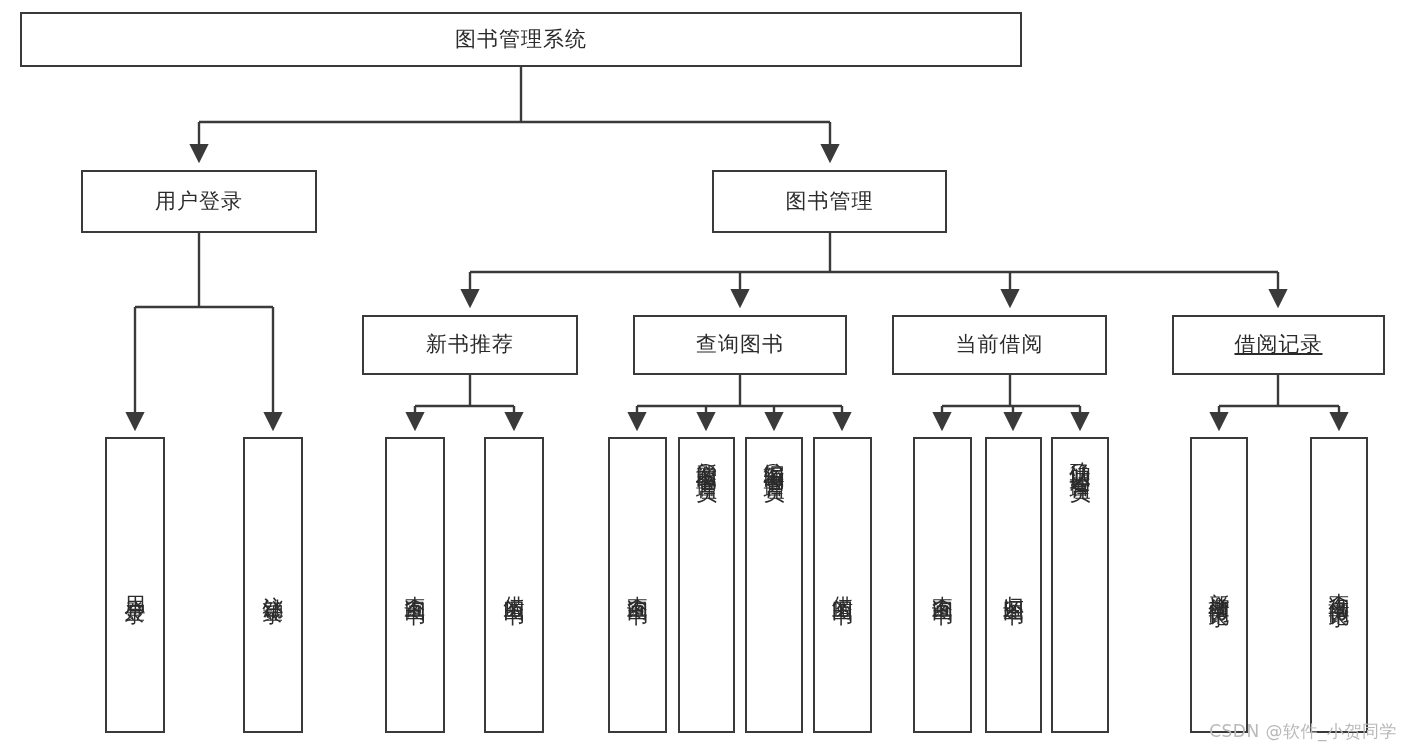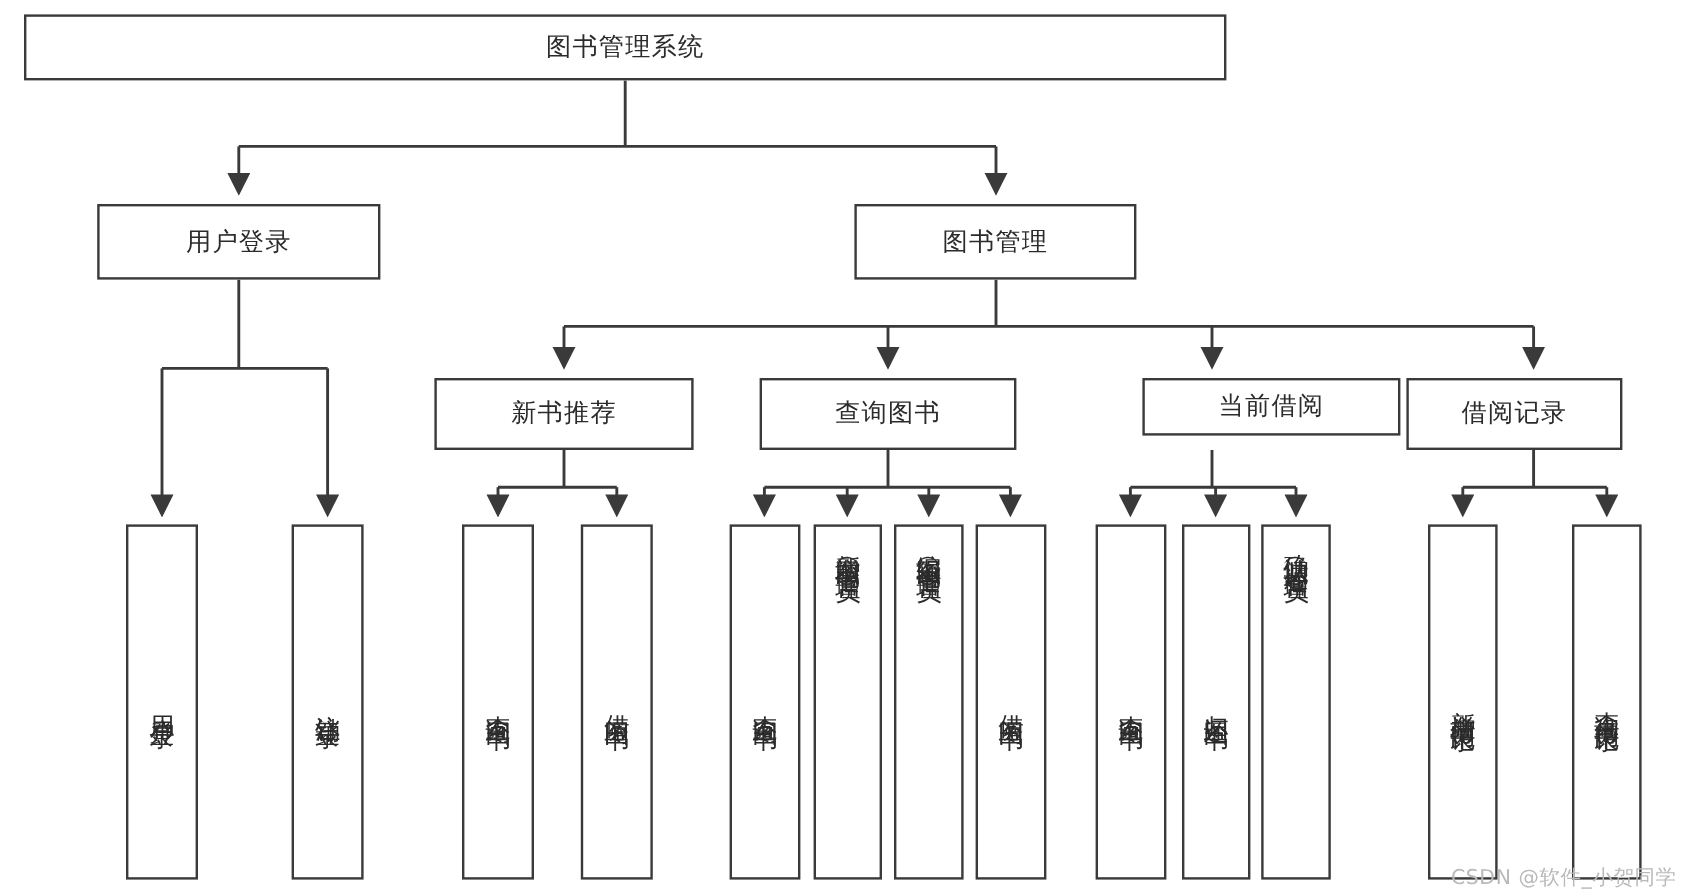--- a/index.html
+++ b/index.html
@@ -134,24 +134,24 @@
   <div class="node-box horiz" style="left:362px;top:315px;width:216px;height:60px;">
     <span class="node-label">新书推荐</span>
   </div>
 
   <div class="node-box horiz" style="left:712px;top:170px;width:235px;height:63px;">
     <span class="node-label">图书管理</span>
   </div>
   <div class="node-box horiz" style="left:633px;top:315px;width:214px;height:60px;">
     <span class="node-label">查询图书</span>
   </div>
-  <div class="node-box horiz" style="left:952px;top:315px;width:215px;height:48px;">
+  <div class="node-box horiz" style="left:892px;top:315px;width:215px;height:60px;">
     <span class="node-label">当前借阅</span>
   </div>
-  <div class="node-box horiz" style="left:1172px;top:315px;width:180px;height:60px;">
+  <div class="node-box horiz" style="left:1172px;top:315px;width:213px;height:60px;text-decoration:underline;">
     <span class="node-label">借阅记录</span>
   </div>
 
   <div class="node-box vert" style="left:105px;top:437px;width:60px;height:296px;">
     <span class="node-label">用户登录</span>
   </div>
   <div class="node-box vert" style="left:243px;top:437px;width:60px;height:296px;">
     <span class="node-label">注销登录</span>
   </div>
   <div class="node-box vert" style="left:385px;top:437px;width:60px;height:296px;">

